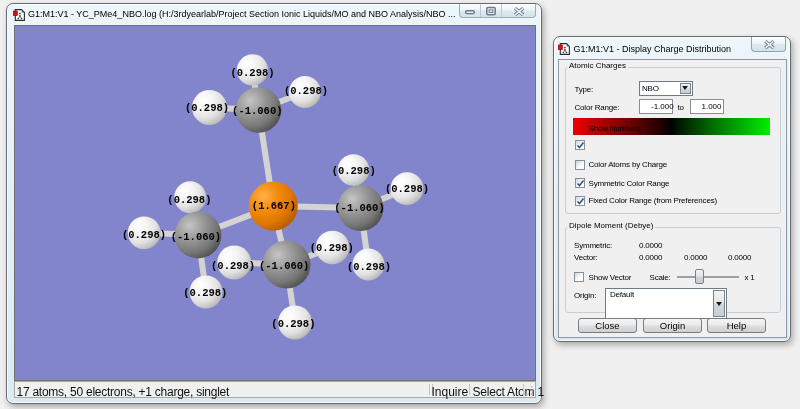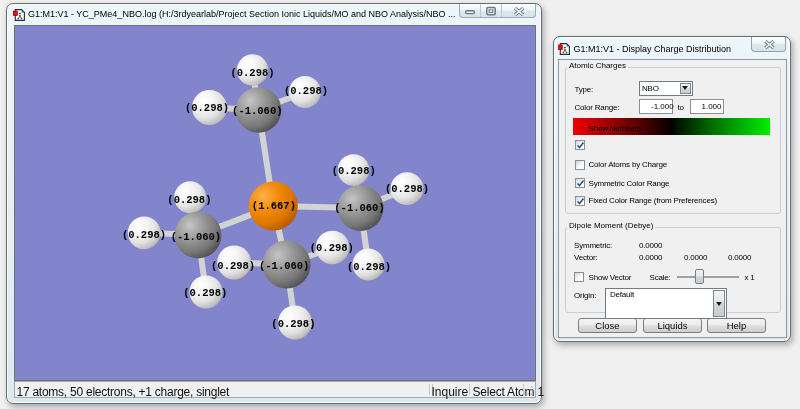--- a/index.html
+++ b/index.html
@@ -275,16 +275,16 @@
     <div class="slthumb" style="left:136px; top:209px;"></div>
     <div class="lbl" style="left:185.5px; top:213px;">x 1</div>
 
     <div class="lbl" style="left:15px; top:231px;text-align:center;">Origin:</div>
     <div class="combo" style="left:46px; top:228px; width:122px; height:31px;">
       <div class="lbl" style="left:4px; top:1px;">Default</div>
       <div class="arr" style="width:12px;"></div>
     </div>
 
     <div class="btn" style="left:19px; top:257.5px;">Close</div>
-    <div class="btn" style="left:84px; top:257.5px;">Liquids</div>
+    <div class="btn" style="left:84px; top:257.5px;">Origin</div>
     <div class="btn" style="left:148px; top:257.5px;">Help</div>
   </div>
 </div>
 
 </body></html>

